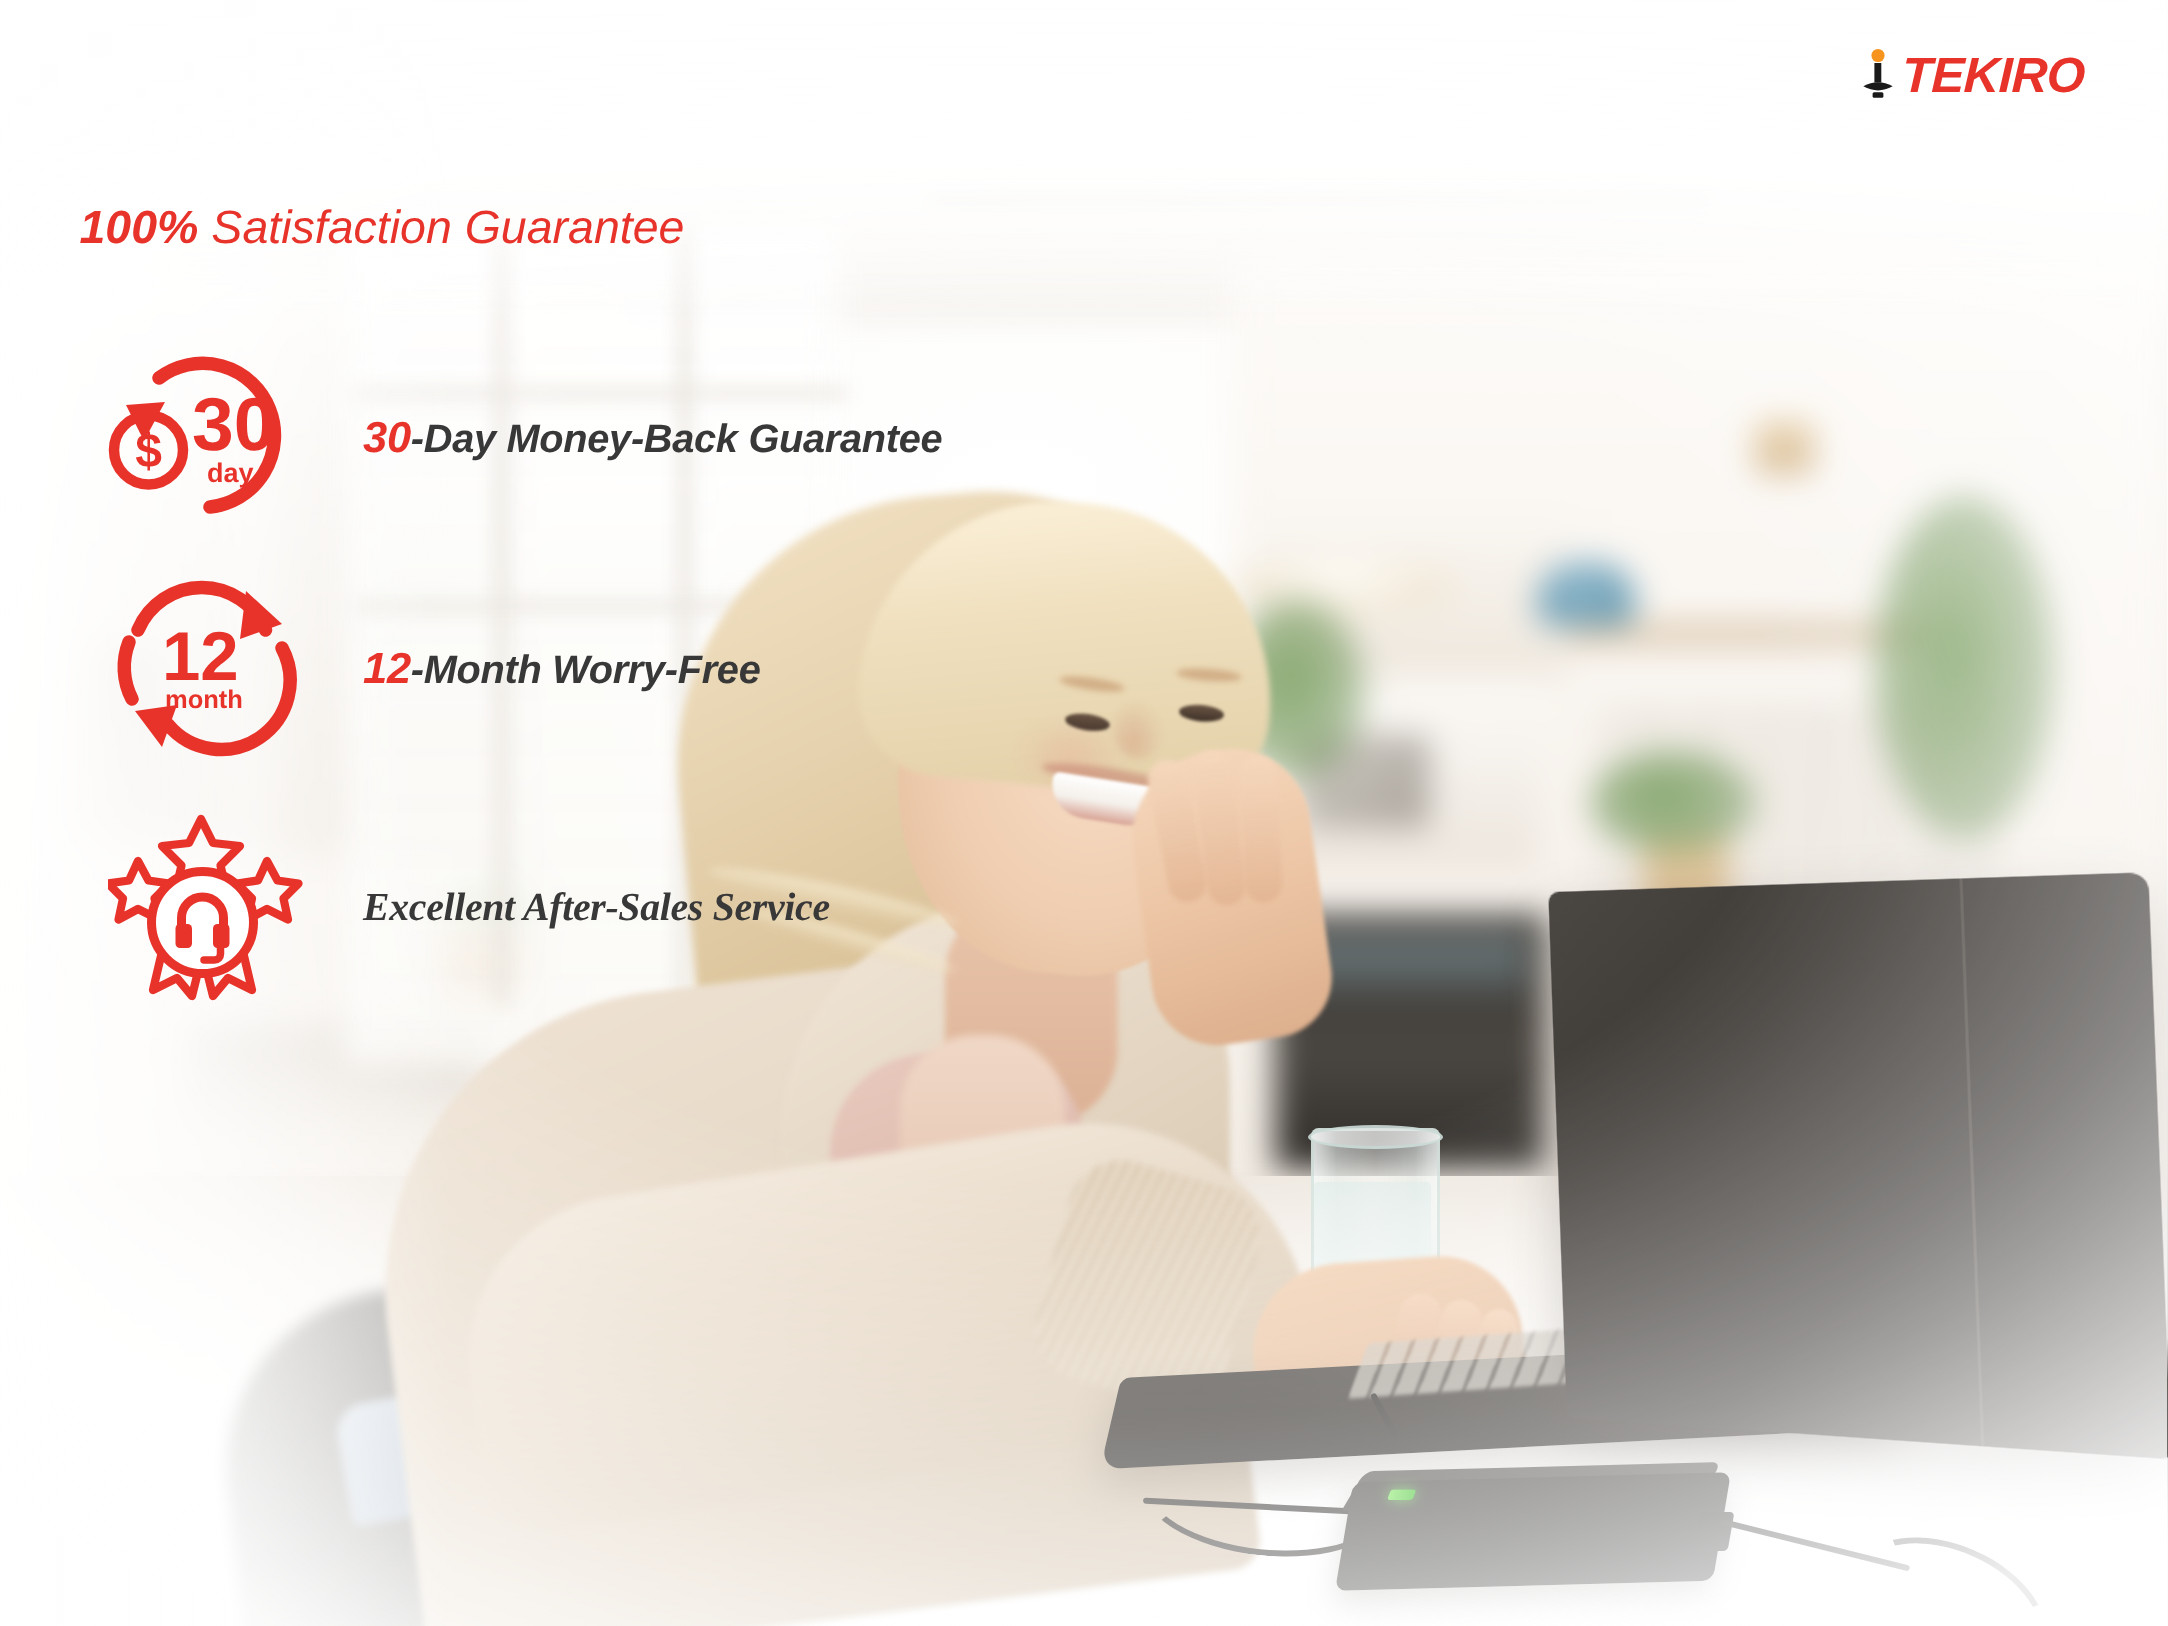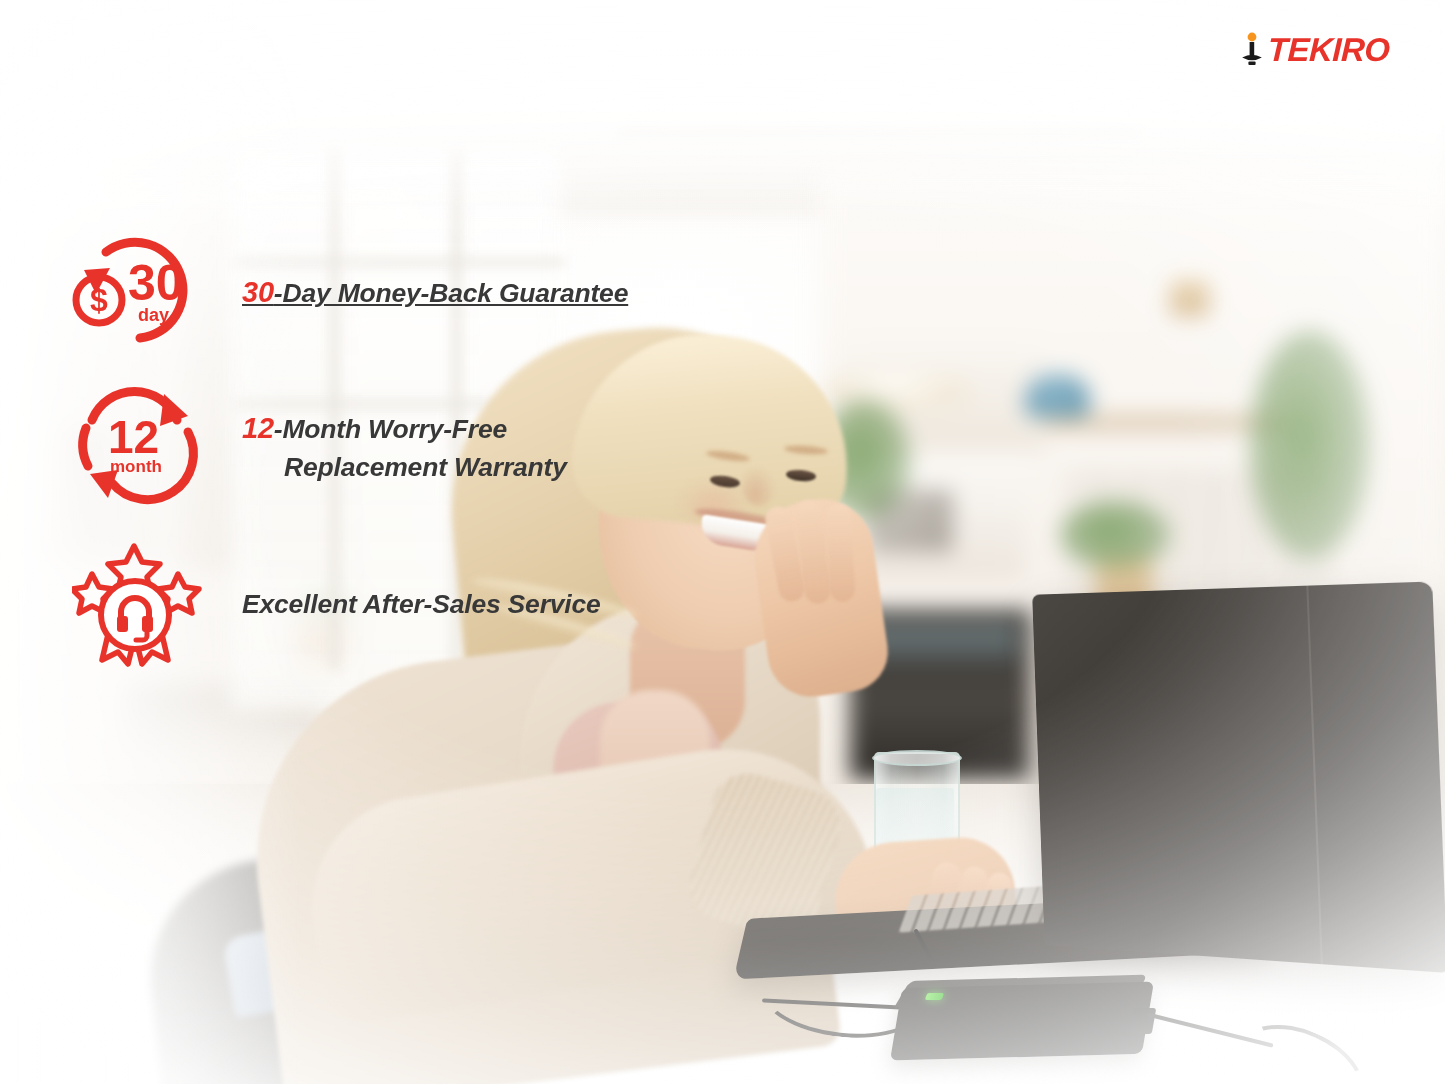--- a/index.html
+++ b/index.html
@@ -623,23 +623,23 @@
     letter-spacing: -0.2px;
     white-space: nowrap;
   }
   .feature-text .num { color: #e8332b; font-size: 29px; }
   .feature-text .line2 { display: block; padding-left: 42px; }
 
   #feature-1 { left: 66px; top: 228px; }
   #feature-2 { left: 72px; top: 382px; }
   #feature-3 { left: 72px; top: 540px; }
 
-  #feature-1 .feature-text { margin-left: 36px; text-decoration: underline; }
+  #feature-1 .feature-text { margin-left: 36px; }
   #feature-2 .feature-text { margin-left: 30px; }
-  #feature-3 .feature-text { margin-left: 30px; }
+  #feature-3 .feature-text { margin-left: 30px; font-family: Liberation Serif, serif; }
 
   .icon-num {
     position: absolute;
     font-weight: bold;
     color: #e8332b;
     line-height: 1;
   }
   .icon-sub {
     position: absolute;
     font-weight: bold;
@@ -766,20 +766,21 @@
     <div class="logo">
       <svg class="logo-mark" width="26" height="34" viewBox="0 0 26 34">
         <circle cx="13" cy="5" r="4.4" fill="#f7941e"></circle>
         <rect x="10.6" y="10" width="4.6" height="13" fill="#1a1a1a"></rect>
         <path d="M3.2 25.5 Q13 20.2 22.8 25.5 Q13 31 3.2 25.5 Z" fill="#1a1a1a"></path>
         <rect x="9.4" y="29.5" width="7.2" height="3.6" rx="1" fill="#1a1a1a"></rect>
       </svg>
       <span class="logo-word">TEKIRO</span>
     </div>
 
+    <div class="subhead"><b>100%</b><span class="light"> Satisfaction Guarantee</span></div>
 
     <div class="feature" id="feature-1">
       <div class="feature-icon">
         <svg width="140" height="130" viewBox="0 0 140 130">
 
           <path d="M40 24 A48 48 0 1 1 74 110" fill="none" stroke="#e8332b" stroke-width="9" stroke-linecap="round"></path>
 
           <path d="M18 42 L44 40 L30 66 Z" fill="#e8332b"></path>
 
           <circle cx="33" cy="72" r="23" fill="none" stroke="#e8332b" stroke-width="7"></circle>
@@ -800,21 +801,21 @@
 
           <path d="M116 50 A46 46 0 0 1 40 101" fill="none" stroke="#e8332b" stroke-width="9" stroke-linecap="round"></path>
 
           <path d="M18 92 L46 88 L36 116 Z" fill="#e8332b"></path>
 
           <path d="M16 84 A46 46 0 0 1 14 46" fill="none" stroke="#e8332b" stroke-width="9" stroke-linecap="round"></path>
         </svg>
         <span class="icon-num" style="left:36px; top:32px; font-size:46px;">12</span>
         <span class="icon-sub" style="left:38px; top:76px; font-size:17px;">month</span>
       </div>
-      <div class="feature-text"><span class="num">12</span><span>-Month Worry-Free</span><span class="line2">Replacement Warranty</span></div>
+      <div class="feature-text"><span class="num">12</span><span>-Month Worry-Free</span></div>
     </div>
 
     <div class="feature" id="feature-3">
       <div class="feature-icon">
         <svg width="140" height="130" viewBox="0 0 140 130">
 
           <path d="M20 34 L27 47 L41 49 L31 59 L34 73 L20 66 L7 73 L10 59 L0 49 L14 47 Z" fill="none" stroke="#e8332b" stroke-width="5.5" stroke-linejoin="round"></path>
 
           <path d="M62 6 L70 22 L88 24 L75 37 L79 54 L62 45 L45 54 L49 37 L36 24 L54 22 Z" fill="none" stroke="#e8332b" stroke-width="5.5" stroke-linejoin="round"></path>
 

